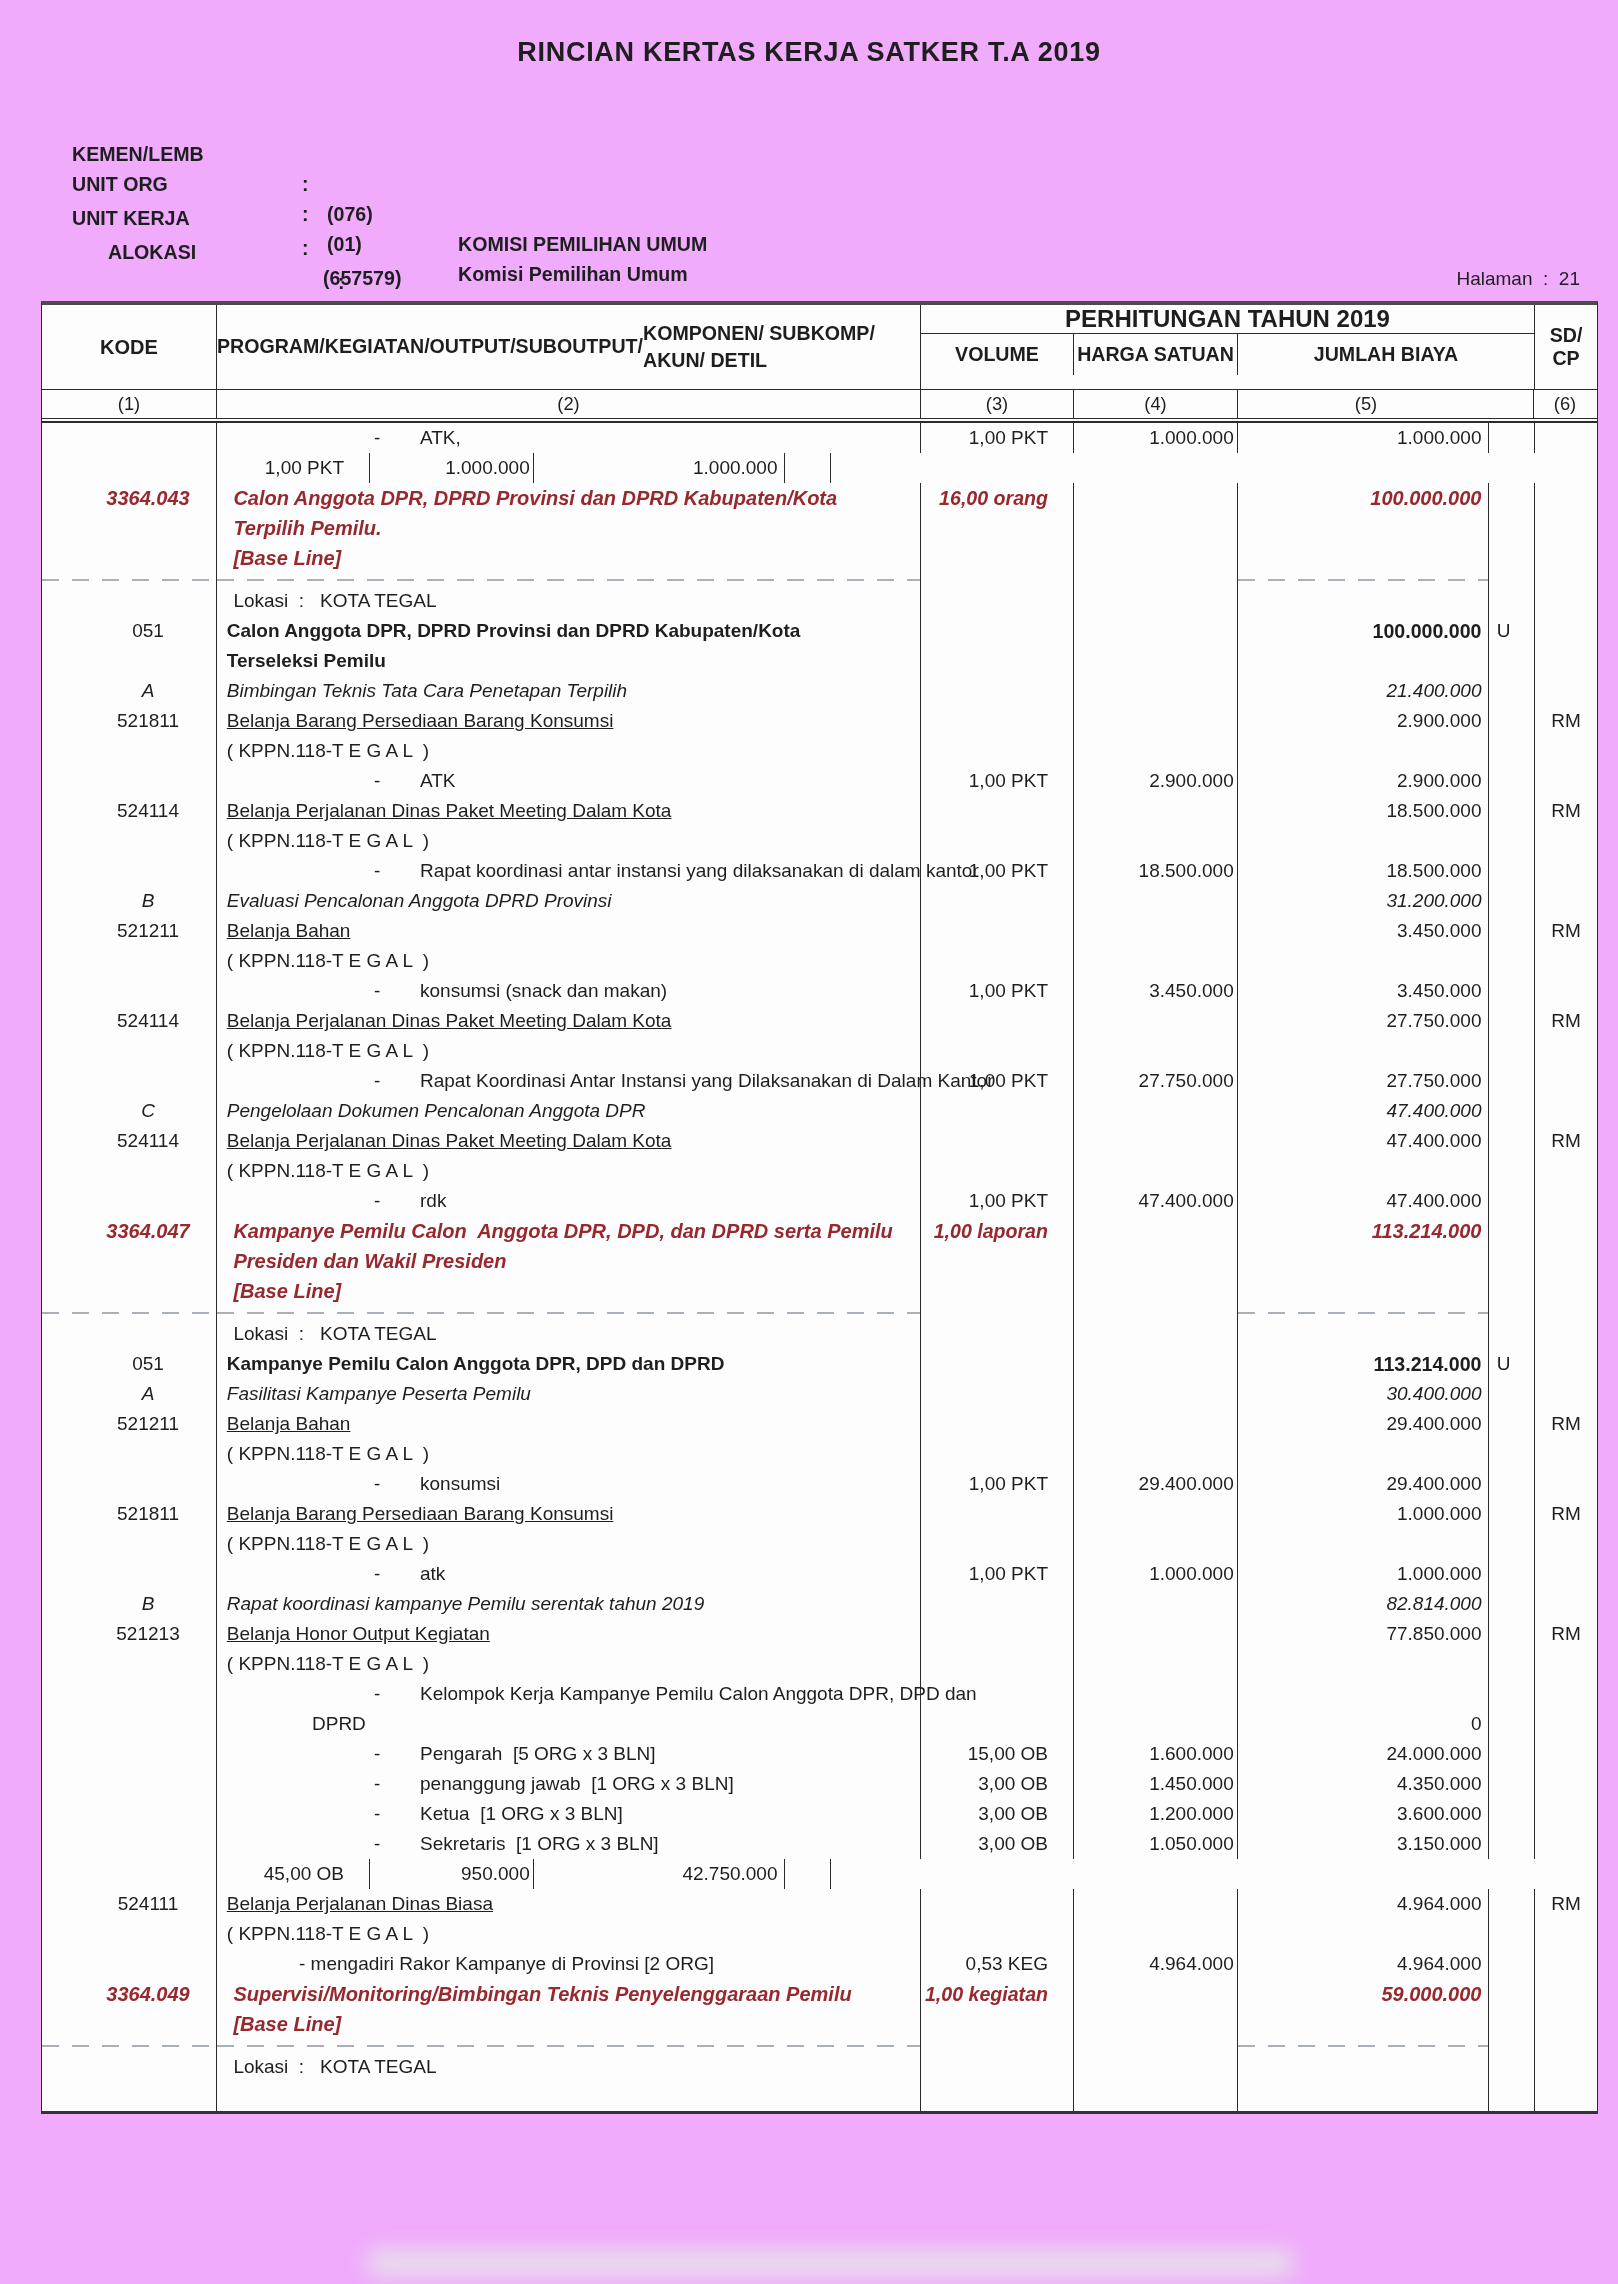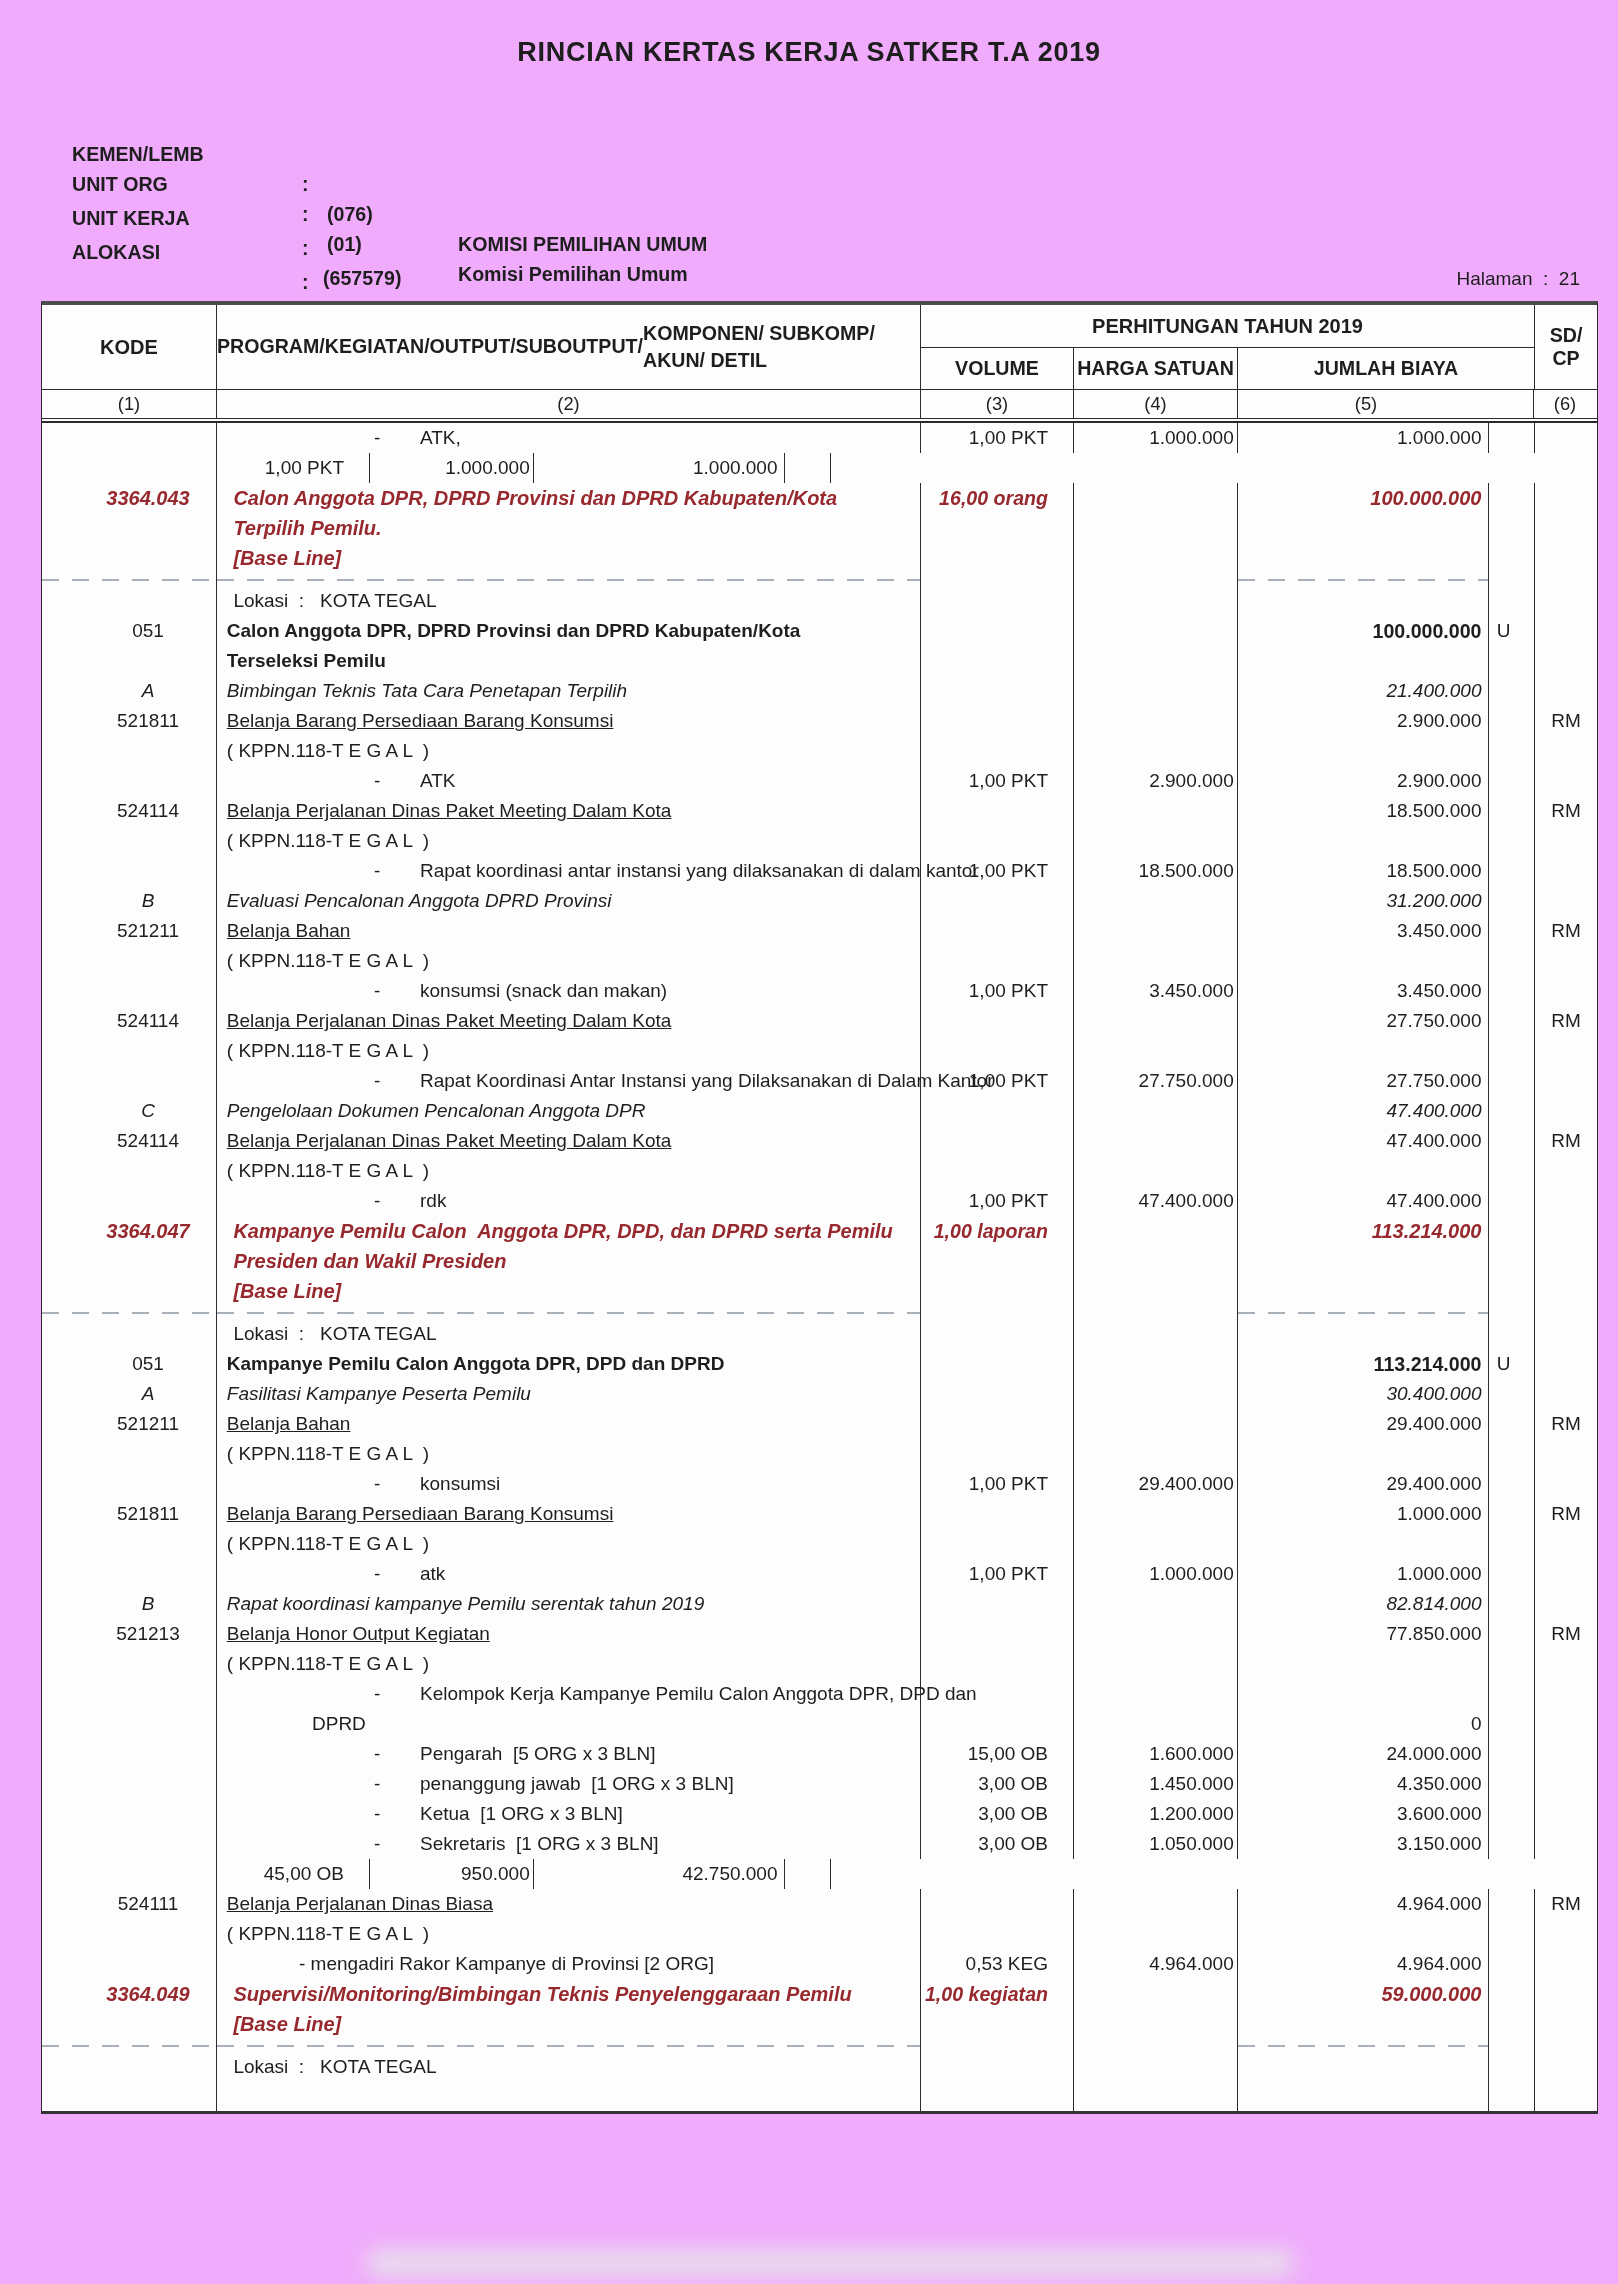--- a/index.html
+++ b/index.html
@@ -32,22 +32,22 @@
     border-top:4.6px solid #4c4c4c;border-bottom:3.3px solid #333;
     box-sizing:content-box;background:#fdfdfe;
   }
   .table *{box-sizing:border-box;}
   .thead{display:flex;border-bottom:1.3px solid var(--line);height:85px;}
   .h-kode{width:175px;border-right:1.3px solid var(--line);display:flex;align-items:center;justify-content:center;
     font-weight:bold;font-size:20px;}
   .h-prog{width:704px;border-right:1.3px solid var(--line);display:flex;flex-direction:row;align-items:center;justify-content:center;
     font-weight:bold;font-size:19.6px;line-height:27.5px;}
   .h-mid{width:614px;border-right:1.3px solid var(--line);display:flex;flex-direction:column;}
-  .h-perh{height:44px;border-bottom:1.3px solid var(--line);display:flex;align-items:center;justify-content:center;
-    font-weight:bold;font-size:20px;}
+  .h-perh{height:29px;border-bottom:1.3px solid var(--line);display:flex;align-items:center;justify-content:center;
+    font-weight:bold;font-size:24px;}
   .h-sub{display:flex;height:41px;}
   .h-vol{width:153px;border-right:1.3px solid var(--line);}
   .h-harga{width:164px;border-right:1.3px solid var(--line);}
   .h-jum{width:296px;}
   .h-sub > div{display:flex;align-items:center;justify-content:center;font-weight:bold;font-size:19.6px;}
   .h-sd{width:62px;display:flex;flex-direction:column;align-items:center;justify-content:center;
     font-weight:bold;font-size:19.6px;line-height:23.5px;}
   .hnum{display:flex;height:27.5px;font-size:18.3px;}
   .hnum > div{display:flex;align-items:center;justify-content:center;}
   .n1{width:175px;border-right:1.3px solid var(--line);}
@@ -121,21 +121,21 @@
       <span class="meta-colon">:</span>
       <span class="meta-code">(01)</span>
       <span class="meta-name">Komisi Pemilihan Umum</span>
     </div>
     <div class="meta-row" style="top:173px;">
       <span class="meta-label">UNIT KERJA</span>
       <span class="meta-colon">:</span>
       <span class="meta-code" style="left:323px;">(657579)</span>
       <span class="meta-name" style="left:484px;">KPU  KOTA TEGAL</span>
     </div>
-    <div class="meta-row" style="top:207px;">
+    <div class="meta-row" style="top:207px;margin-left:36px;">
       <span class="meta-label">ALOKASI</span>
       <span class="meta-colon">:</span>
       <span class="meta-code" style="left:323px;">Rp.  13.203.823.000</span>
     </div>
   </div>
 
   <div class="halaman">Halaman  :  21</div>
 
   <div class="table">
     <div class="thead">

